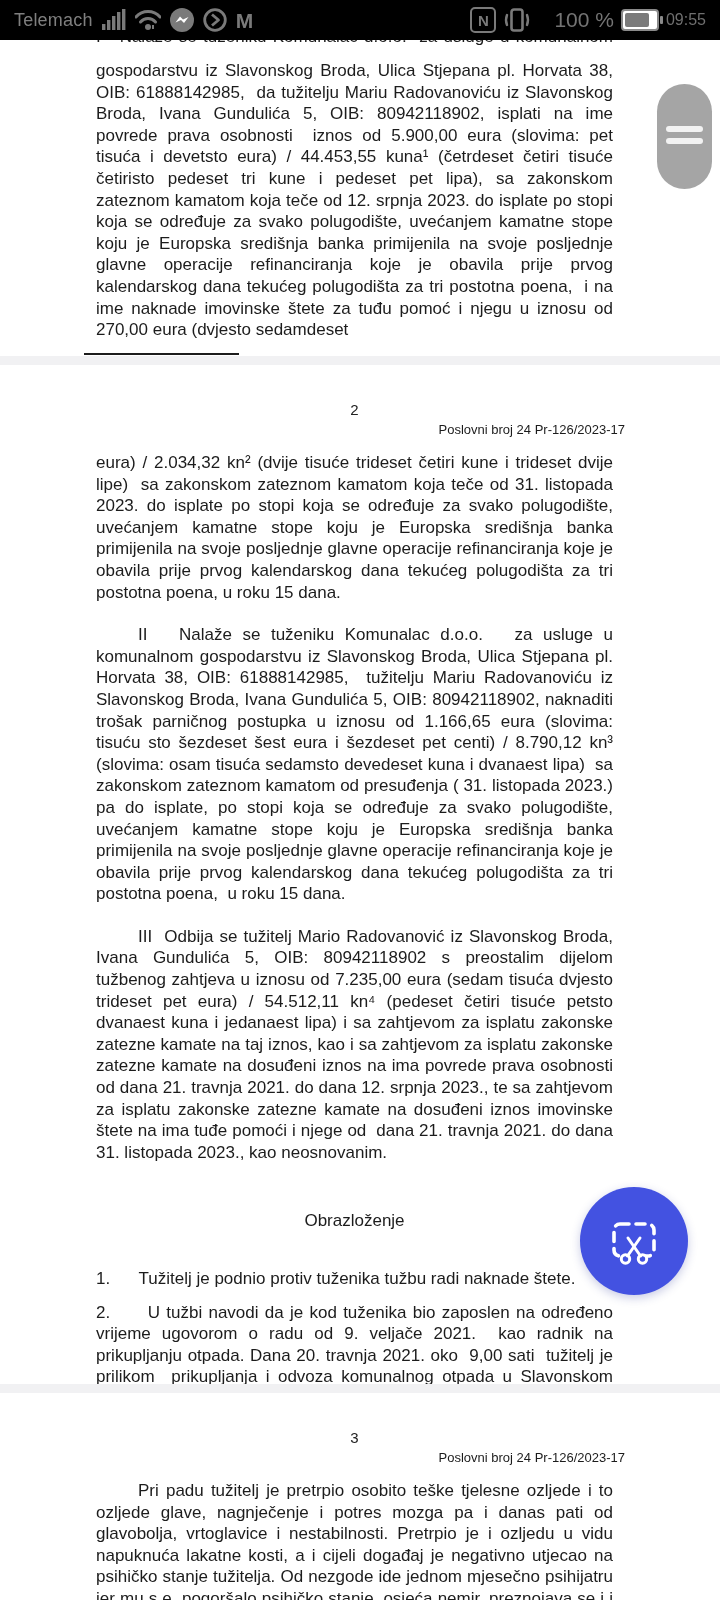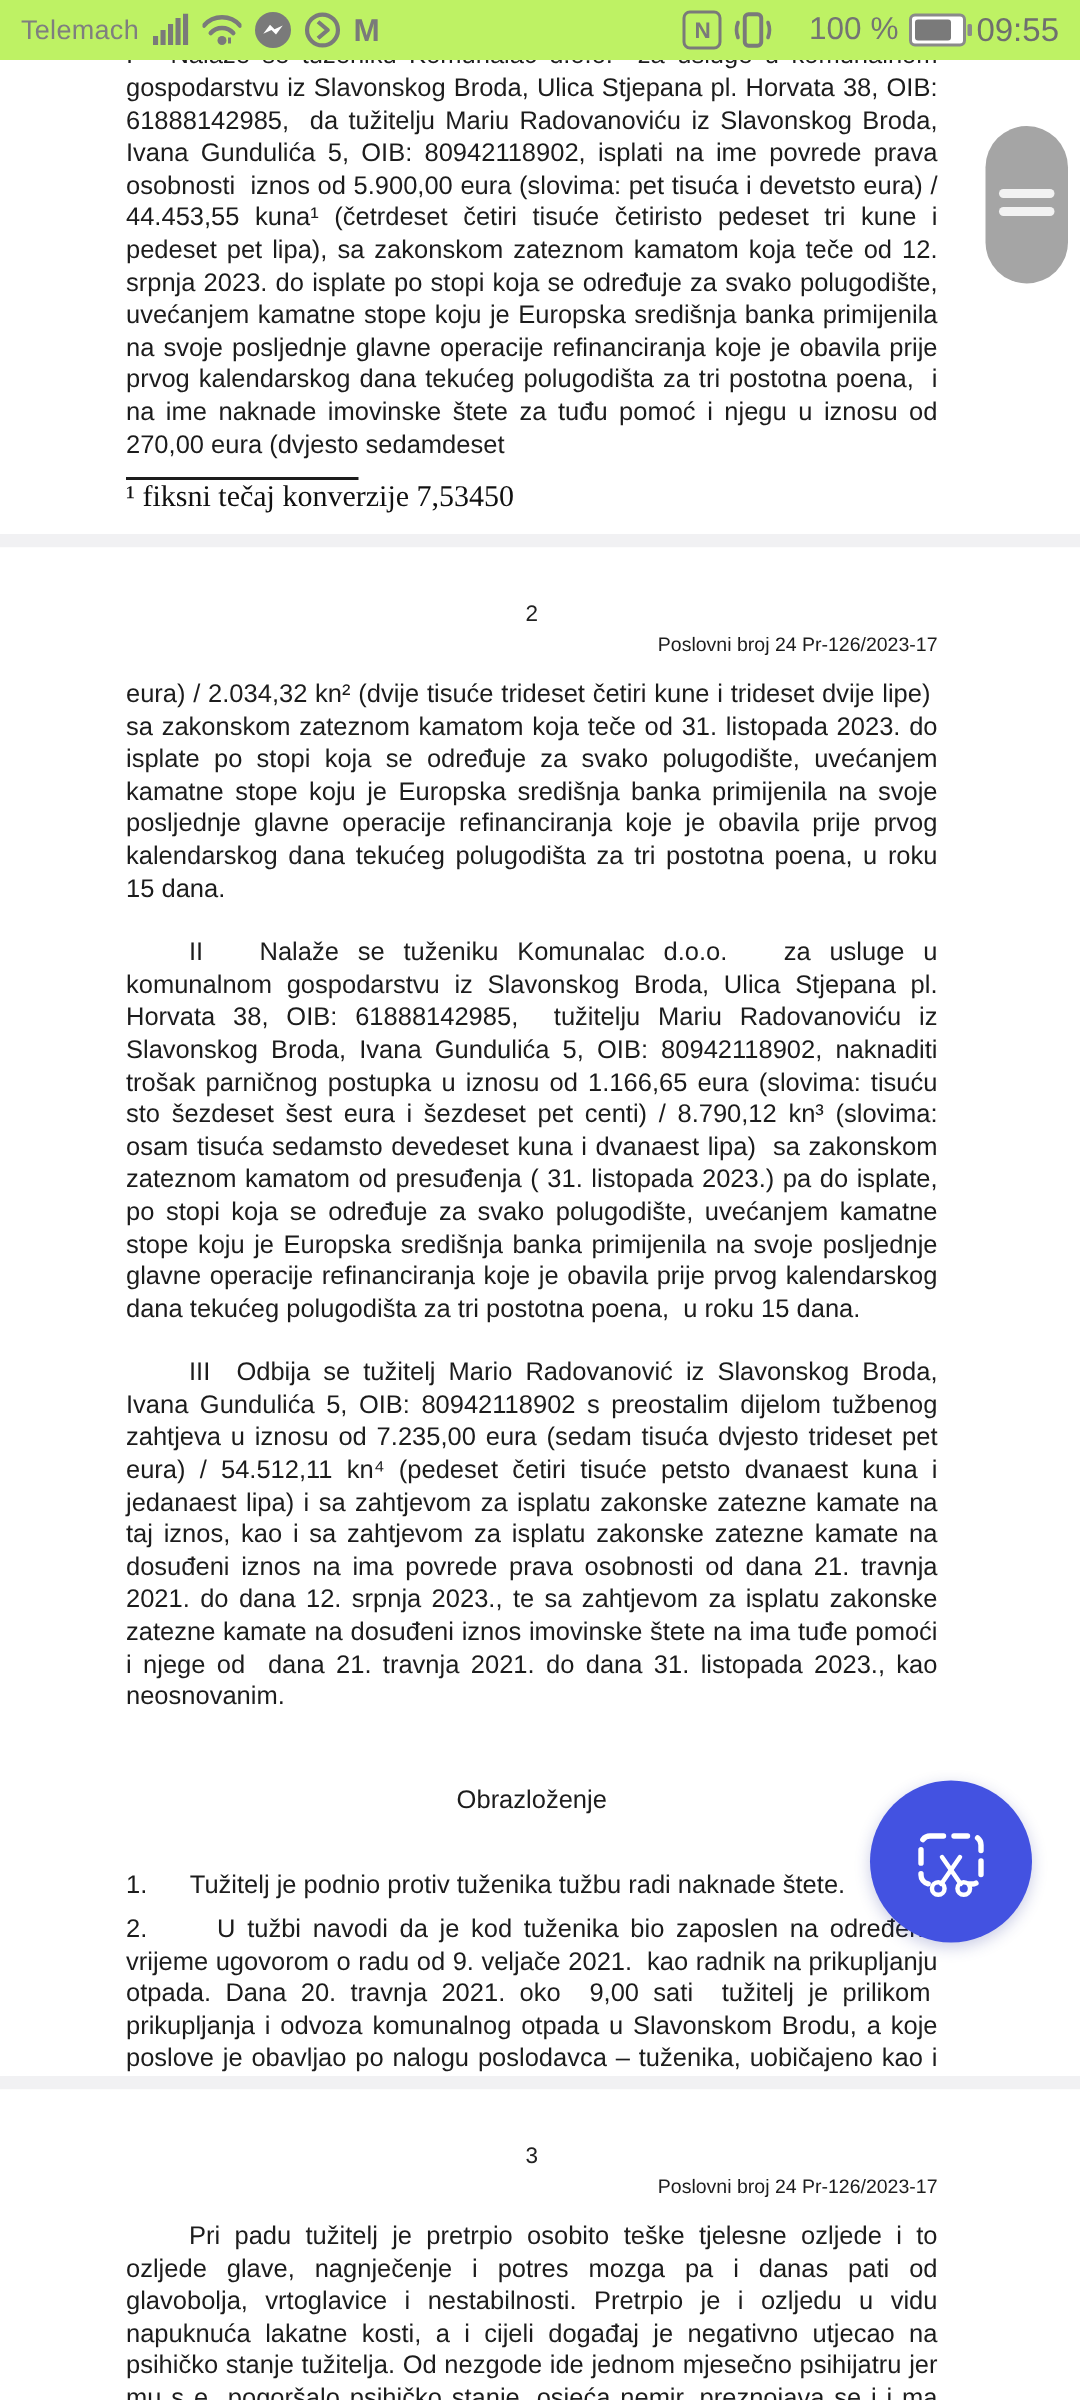--- a/index.html
+++ b/index.html
@@ -1,48 +1,48 @@
 <!DOCTYPE html>
 <html><head>
 <meta charset="utf-8">
 <style>
   html,body{margin:0;padding:0;background:#e8e8e8;}
   .screen{position:relative;width:720px;height:1600px;background:#ffffff;overflow:hidden;
           font-family:"Liberation Sans",sans-serif;}
 
   
-  .status-bar{position:absolute;top:0;left:0;right:0;height:40px;background:#bef264;
+  .status-bar{position:absolute;top:0;left:0;right:0;height:40px;background:#000000;
               display:flex;align-items:center;padding:0 14px;box-sizing:border-box;color:#7a7a7a;}
   .sb-left{display:flex;align-items:center;gap:9px;}
   .sb-right{margin-left:auto;display:flex;align-items:center;gap:7px;}
   .carrier{font-size:18px;color:#7f7f7f;letter-spacing:.2px;}
   .sb-ico{display:inline-flex;align-items:center;justify-content:center;}
   .glyph-letter{font-size:21px;font-weight:700;color:#7a7a7a;line-height:1;}
   .nfc-box{width:22px;height:22px;border:2.5px solid #7a7a7a;border-radius:5px;display:flex;
            align-items:center;justify-content:center;font-size:15px;font-weight:700;color:#7a7a7a;}
   .batt{position:relative;width:34px;height:18px;border:2px solid #8a8a8a;border-radius:4px;
         background:#fff;}
   .batt-fill{position:absolute;left:2px;top:2px;bottom:2px;width:24px;background:#7a7a7a;border-radius:2px;}
   .batt-tip{position:absolute;right:-6px;top:5px;width:3px;height:8px;background:#8a8a8a;border-radius:1px;}
   .sb-text{font-size:21px;color:#747474;margin-left:16px;}
-  .time{font-size:22px;color:#6f6f6f;}
+  .time{font-size:16px;color:#6f6f6f;}
 
   
   .viewer{position:absolute;top:40px;left:0;right:0;bottom:0;}
   .page{position:absolute;left:0;right:0;background:#ffffff;}
   .page-sep{position:absolute;left:0;right:0;height:9px;background:#f1f1f3;}
   .sep1{top:316px;}
   .sep2{top:1344px;}
   .p1{top:0px;height:316px;overflow:hidden;}
   .p2{top:325px;height:1019px;overflow:hidden;}
   .p3{top:1353px;height:207px;overflow:hidden;}
 
   .doc-col{margin:0 95px 0 84px;}
   .doc{color:#1c1c1c;font-size:17px;line-height:21.6px;text-align:justify;}
-  .para{margin:0;}
+  .para{margin:12px;}
   .indent{text-indent:42px;}
   .clip-line{height:8px;overflow:hidden;}
   .clip-line .doc{margin-top:-14px;text-align-last:justify;}
 
   .pg-num{text-align:center;font-size:15px;color:#222;margin:0;}
   .pg-header{text-align:right;font-size:13px;color:#1c1c1c;margin:0;}
 
   .fn-rule{border:none;border-top:2px solid #1c1c1c;margin:0;}
   .fn{font-family:"Liberation Serif",serif;font-size:20px;line-height:17.5px;color:#101010;
       text-align:left;margin:0;}

